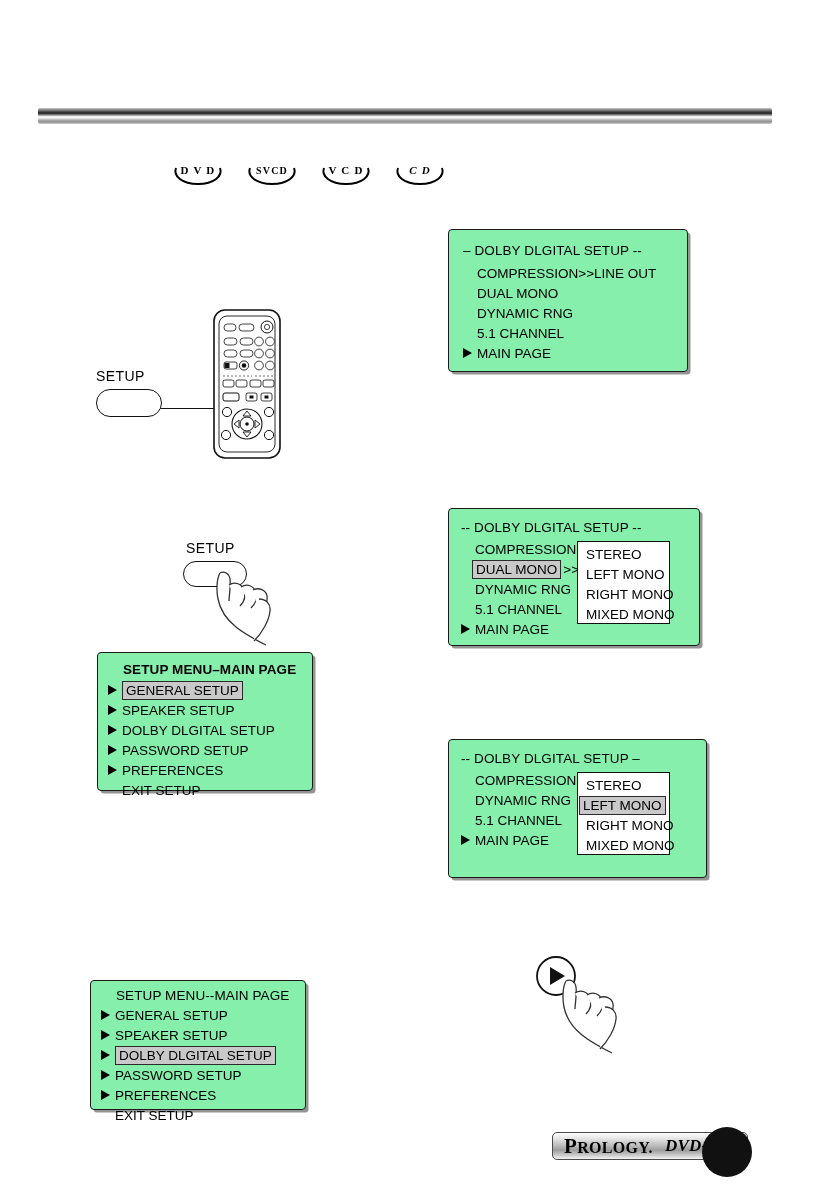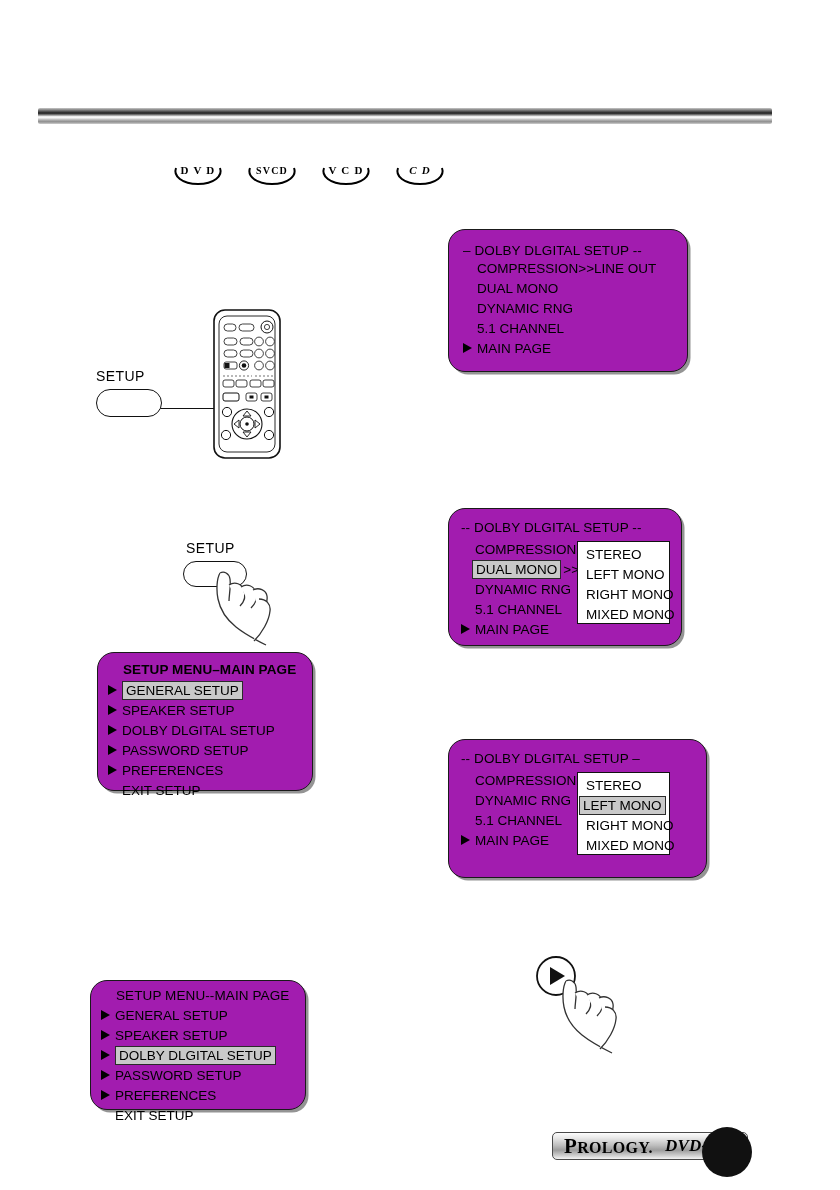--- a/index.html
+++ b/index.html
@@ -22,21 +22,21 @@
   
   .disc{width:48px;height:26px;}
   .disc svg{display:block;overflow:visible;}
   .disc-label{
     font-family:"Liberation Serif",serif;font-weight:700;
     letter-spacing:1.2px;
   }
 
   
   .osd{
-    background:#a21caf;border:1.6px solid #1a1a1a;border-radius:17px;
+    background:#86efac;border:1.6px solid #1a1a1a;border-radius:4px;
     box-shadow:3px 3px 0 -0.5px rgba(60,60,60,.55);
     box-sizing:border-box;
   }
   .osd-title{
     font-size:13.5px;letter-spacing:.1px;white-space:nowrap;
   }
   .osd-row{
     font-size:13.5px;white-space:nowrap;display:flex;align-items:center;
     height:20px;
   }
@@ -199,40 +199,40 @@
     <path d="M33 20 C39 16, 46 19, 48 25 C50 31, 48 37, 44 41" fill="#fff" stroke="#333" stroke-width="1.3"></path>
     <path d="M45 22 C51 18, 58 21, 60 27 C62 33, 59 39, 55 43" fill="#fff" stroke="#333" stroke-width="1.3"></path>
     <path d="M57 25 C63 22, 70 25, 71 31 C72 38, 68 45, 63 49" fill="#fff" stroke="#333" stroke-width="1.3"></path>
     <path d="M63 34 C70 34, 75 39, 74 46 C73 56, 66 68, 58 76" fill="#fff" stroke="#333" stroke-width="1.3"></path>
   </svg>
 </div>
 
 <div class="abs osd" id="screen-dolby-overview" style="left:448px;top:229px;width:240px;height:143px;">
   <div style="padding:13px 0 0 14px;">
     <div class="osd-title">– DOLBY DLGITAL SETUP --</div>
-    <div class="osd-row pad-left" style="">
+    <div class="osd-row pad-left" style="margin-top:5px;">
       <span>COMPRESSION&gt;&gt;LINE OUT</span>
     </div>
     <div class="osd-row pad-left">
       <span>DUAL MONO</span>
     </div>
     <div class="osd-row pad-left">
       <span>DYNAMIC RNG</span>
     </div>
     <div class="osd-row pad-left">
       <span>5.1 CHANNEL</span>
     </div>
     <div class="osd-row">
       <span class="caret"></span>
       <span>MAIN PAGE</span>
     </div>
   </div>
 </div>
 
-<div class="abs osd" id="screen-dual-mono" style="left:448px;top:508px;width:234px;height:138px;">
+<div class="abs osd" id="screen-dual-mono" style="left:448px;top:508px;width:252px;height:138px;">
   <div style="padding:11px 0 0 12px;position:relative;">
     <div class="osd-title">-- DOLBY DLGITAL SETUP --</div>
     <div class="osd-row pad-left" style="margin-top:4px;">
       <span>COMPRESSION</span>
     </div>
     <div class="osd-row" style="padding-left:11px;">
       <span class="hl">DUAL MONO</span>
       <span style="margin-left:2px;">&gt;&gt;</span>
     </div>
     <div class="osd-row pad-left">

